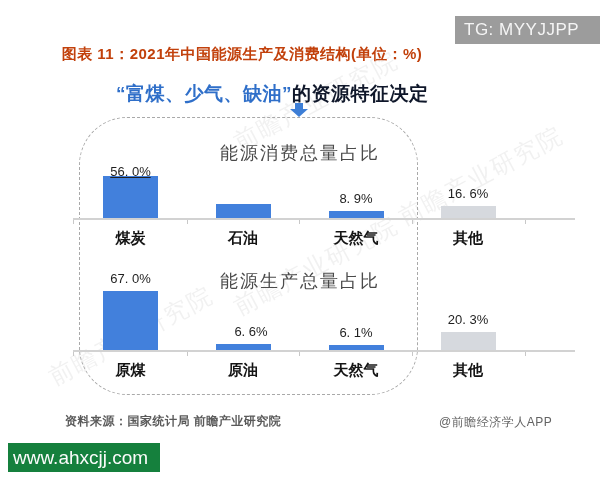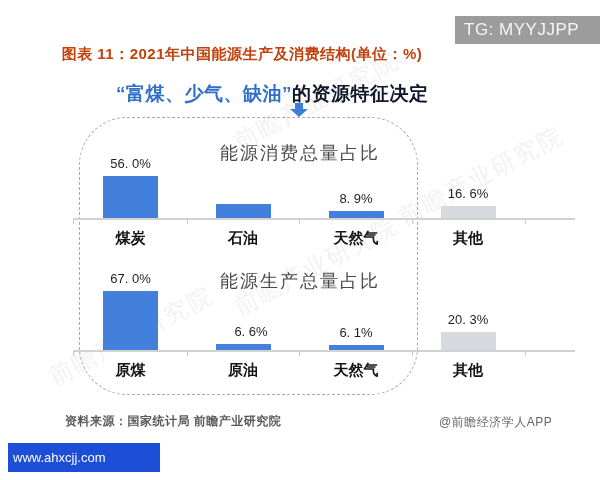--- a/index.html
+++ b/index.html
@@ -89,22 +89,22 @@
     font-weight: bold; letter-spacing: 0.5px;
   }
   .credit-note {
     left: 439px; top: 414px; font-size: 12px; color: #636363;
     letter-spacing: 0.5px;
   }
 
   
   .site-badge {
     left: 8px; top: 443px; width: 152px; height: 29px;
-    background: #1d4ed8; color: #fbfbfb;
-    font-size: 13px; line-height: 29px; padding-left: 5px;
+    background: #15803d; color: #fbfbfb;
+    font-size: 19px; line-height: 29px; padding-left: 5px;
   }
 
   
   .watermark {
     position: absolute; font-size: 24px; color: rgba(120,120,120,0.10);
     white-space: nowrap; transform: rotate(-28deg); z-index: 0;
     letter-spacing: 2px;
   }
   .wm1 { left: 225px; top: 85px; }
   .wm2 { left: 390px; top: 160px; }
@@ -136,21 +136,21 @@
 <div class="abs section-title c1">能源生产总量占比</div>
 
 <div class="abs" id="chart-layer">
     <div class="axis-line" style="left: 73px; top: 218px; width: 502px;"></div>
     <div class="axis-tick" style="left: 73px; top: 220px;"></div>
     <div class="axis-tick" style="left: 187px; top: 220px;"></div>
     <div class="axis-tick" style="left: 299px; top: 220px;"></div>
     <div class="axis-tick" style="left: 412px; top: 220px;"></div>
     <div class="axis-tick" style="left: 525px; top: 220px;"></div>
     <div class="bar blue" style="left: 103px; top: 176px; width: 55px; height: 42px; background: rgb(66, 128, 220);"></div>
-    <div class="val-label" style="left: 85.5px; top: 156px;">56. 0%</div>
+    <div class="val-label" style="left: 85.5px; top: 164px; text-decoration: underline;">56. 0%</div>
     <div class="cat-label" style="left: 85.5px; top: 229px;">煤炭</div>
     <div class="bar blue" style="left: 215.5px; top: 204.125px; width: 55px; height: 13.875px; background: rgb(66, 128, 220);"></div>
     <div class="cat-label" style="left: 198px; top: 229px;">石油</div>
     <div class="bar blue" style="left: 328.5px; top: 211.325px; width: 55px; height: 6.675px; background: rgb(66, 128, 220);"></div>
     <div class="val-label" style="left: 311px; top: 191.325px;">8. 9%</div>
     <div class="cat-label" style="left: 311px; top: 229px;">天然气</div>
     <div class="bar gray" style="left: 440.5px; top: 205.55px; width: 55px; height: 12.45px; background: rgb(214, 217, 222);"></div>
     <div class="val-label" style="left: 423px; top: 185.55px;">16. 6%</div>
     <div class="cat-label" style="left: 423px; top: 229px;">其他</div>
     <div class="axis-line" style="left: 73px; top: 350px; width: 502px;"></div>

